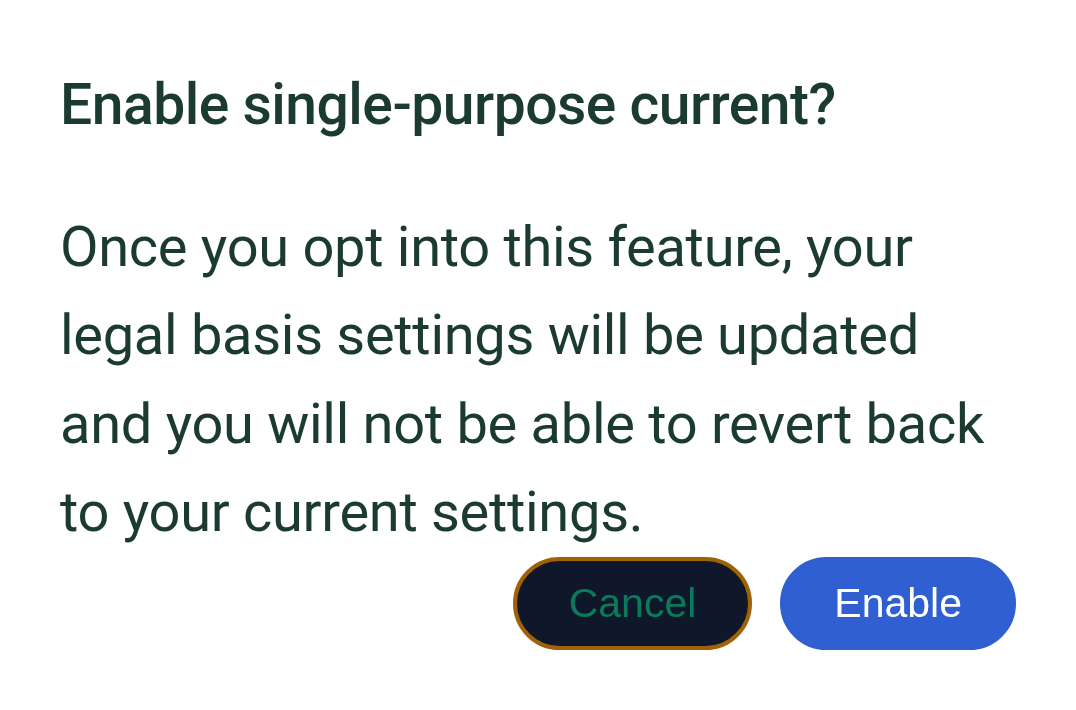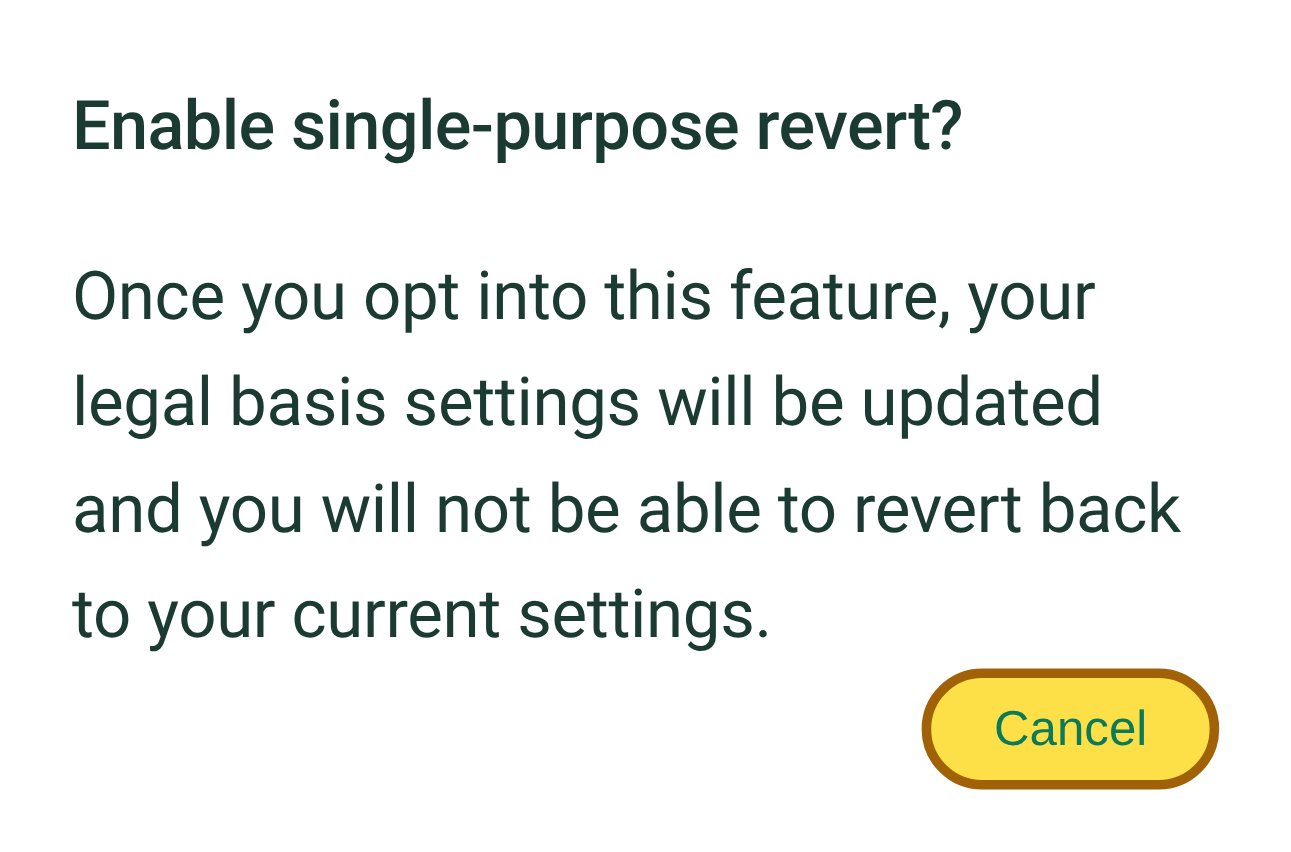--- a/index.html
+++ b/index.html
@@ -41,32 +41,33 @@
     .btn {
       font-size: 41px;
       font-weight: 400;
       padding: 22px 52px;
       border-radius: 999px;
       cursor: pointer;
       letter-spacing: 0px;
       line-height: 1;
     }
     .btn-secondary {
-      background: #fde047;
+      background: #0f172a;
       color: #0b7a5a;
-      border: 8px solid #a16207;
+      border: 4px solid #a16207;
     }
     .btn-primary {
       background: #2f5fd0;
       color: #ffffff;
       border: 2px solid #2f5fd0;
     }
   </style>
 </head>
 <body>
 
-<h1 class="dialog-title">Enable single-purpose revert?</h1>
+<h1 class="dialog-title">Enable single-purpose current?</h1>
 
 <p class="dialog-body">Once you opt into this feature, your legal basis settings will be updated and you will not be able to revert back to your current settings.</p>
 
 <div class="button-row">
   <button class="btn btn-secondary">Cancel</button>
+  <button class="btn btn-primary">Enable</button>
 </div>
 
 </body></html>

